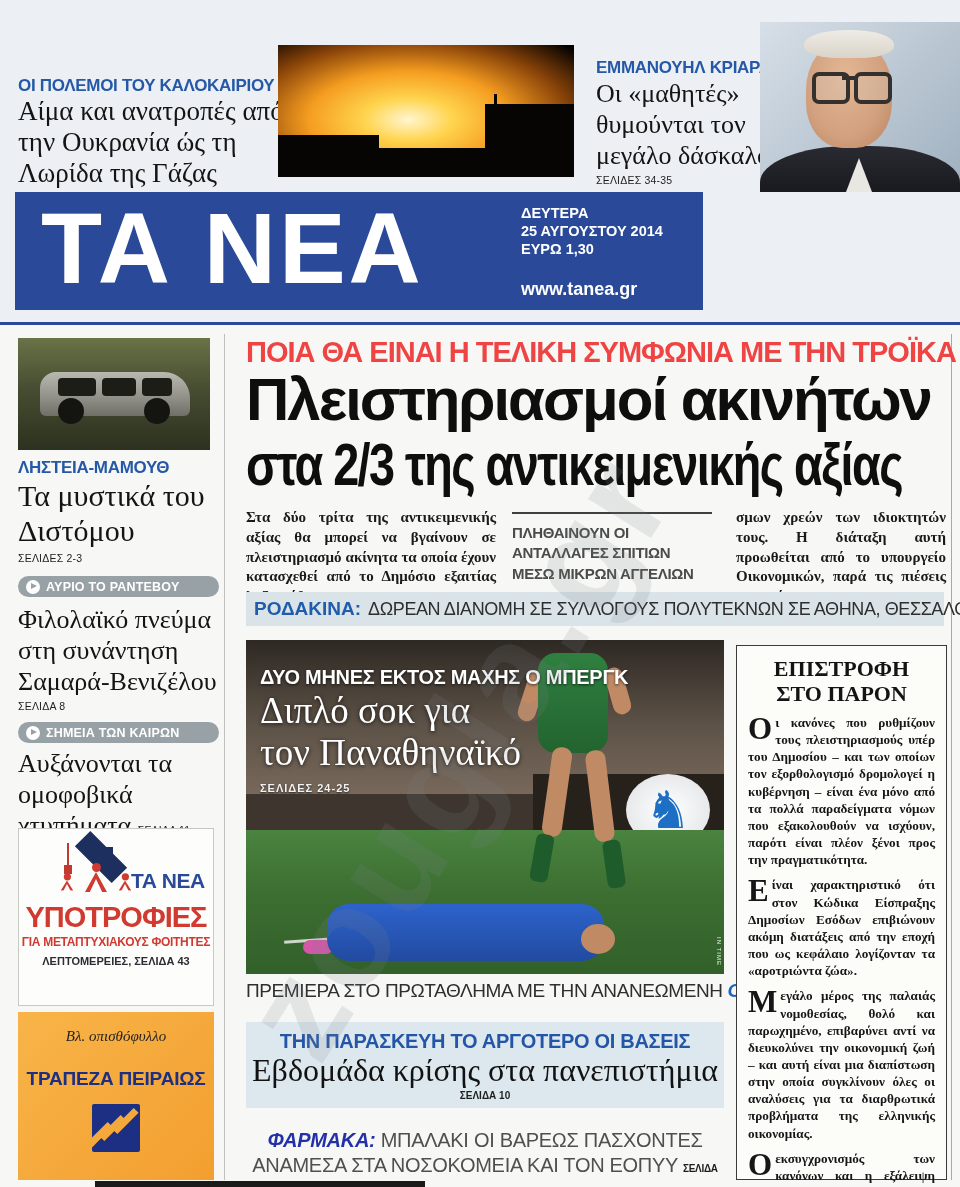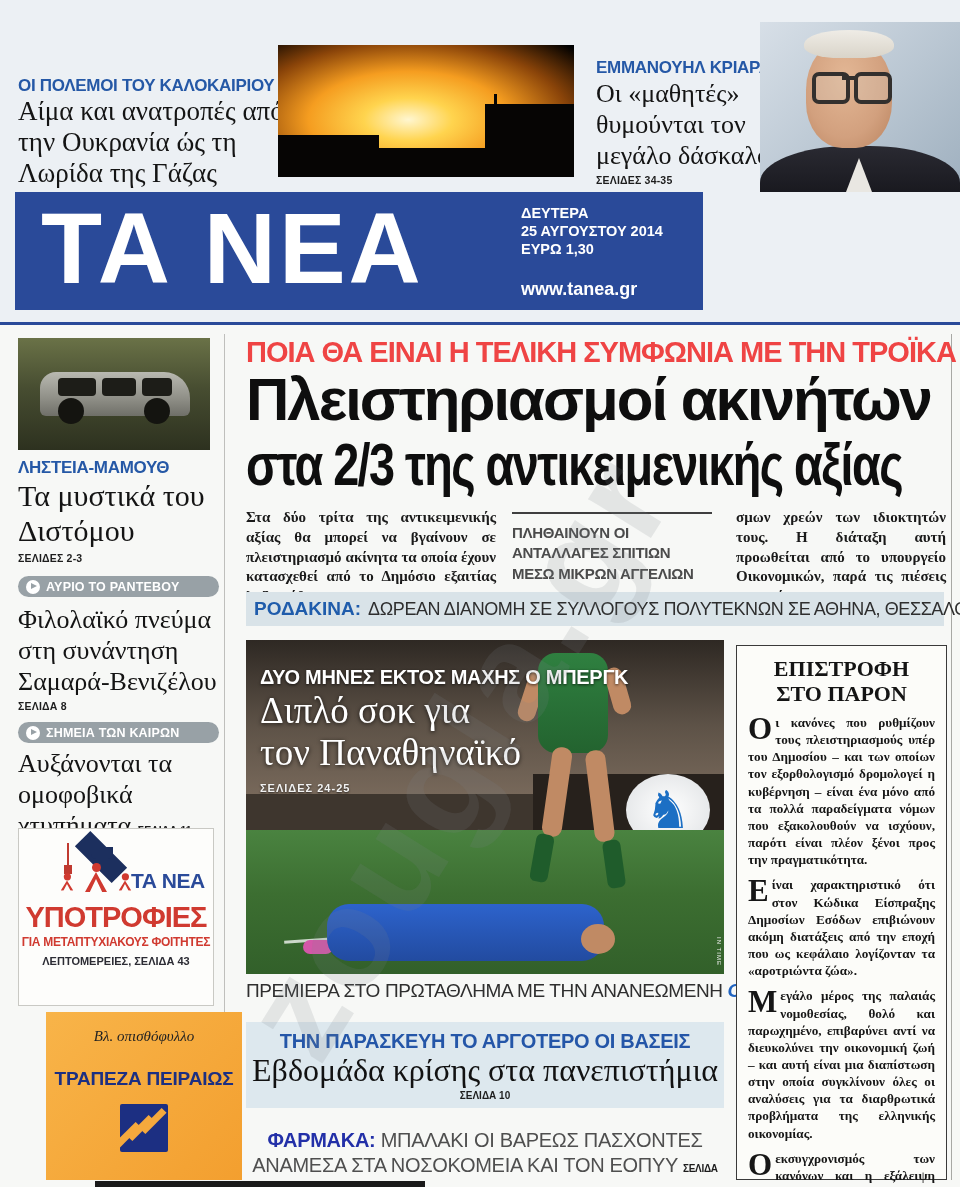--- a/index.html
+++ b/index.html
@@ -3,21 +3,21 @@
 <meta charset="utf-8">
 <style>
   html,body{margin:0;padding:0;background:#dcdcd8;}
   .page{position:relative;width:960px;height:1187px;margin:0 auto;background:#f7f8f6;
         font-family:"Liberation Sans",sans-serif;overflow:hidden;}
   .abs{position:absolute;}
   
   .top-band{position:absolute;left:0;top:0;width:960px;height:322px;background:#ecf0f4;}
   .kicker-blue{color:#2558a6;font-weight:bold;font-size:17px;letter-spacing:-.3px;}
   .serif-head{font-family:"Liberation Serif",serif;color:#141414;}
-  .pages-ref{font-weight:bold;font-size:10.5px;color:#1d1d1d;letter-spacing:.2px;}
+  .pages-ref{font-weight:normal;font-size:10.5px;color:#1d1d1d;letter-spacing:.2px;}
   
   .fire-photo{left:278px;top:45px;width:296px;height:132px;background:#050505;overflow:hidden;}
   .fire-glow{position:absolute;left:-10%;top:-15%;width:120%;height:130%;
     background:radial-gradient(ellipse at 45% 55%, #fff6d0 0%, #ffd44e 16%, #f59d20 36%, #8a4409 58%, #000 80%);}
   .fire-sil{position:absolute;background:#060504;}
   
   .portrait-photo{left:760px;top:22px;width:200px;height:170px;overflow:hidden;
     background:linear-gradient(135deg,#d7dfe7 0%,#b9c6d2 55%,#9fb0bf 100%);}
   .p-face{position:absolute;left:46px;top:18px;width:86px;height:108px;border-radius:46% 46% 42% 42%;
     background:radial-gradient(ellipse at 45% 35%,#e3b795 0%,#d2a07e 60%,#b9835f 100%);}
@@ -63,21 +63,21 @@
   .cap-tassel::after{content:"";position:absolute;left:-3px;top:22px;width:8px;height:9px;background:#c03a30;}
   .ppl{position:absolute;top:34px;left:40px;width:86px;height:34px;}
   .person{position:absolute;}
   .person .hd{width:9px;height:9px;border-radius:50%;background:#d03a30;margin:0 auto;}
   .person .bd{width:16px;height:13px;background:#d03a30;clip-path:polygon(50% 0,100% 100%,78% 100%,50% 35%,22% 100%,0 100%);}
   .schol-brand{position:absolute;left:112px;top:40px;color:#2a4a99;font-weight:bold;font-size:21px;letter-spacing:-.5px;}
   .schol-title{position:absolute;left:0;top:72px;width:100%;color:#d03a30;font-weight:bold;font-size:29px;letter-spacing:-1px;}
   .schol-sub{position:absolute;left:0;top:106px;width:100%;color:#d03a30;font-weight:bold;font-size:12px;letter-spacing:-.3px;}
   .schol-det{position:absolute;left:0;top:126px;width:100%;color:#2c2c34;font-weight:bold;font-size:11px;}
   .bank-ad{left:18px;top:1012px;width:196px;height:168px;background:linear-gradient(135deg,#f8b449 0%,#f39f2f 100%);
-    text-align:center;margin-left:28px;}
+    text-align:center;}
   .bank-note{position:absolute;left:0;top:16px;width:100%;font-family:"Liberation Serif",serif;font-style:italic;
     font-size:15px;color:#222;}
   .bank-name{position:absolute;left:0;top:56px;width:100%;color:#1c2f82;font-weight:bold;font-size:19px;letter-spacing:-.2px;}
   .pb-logo{position:absolute;left:74px;top:92px;width:48px;height:48px;background:#1c2f82;overflow:hidden;border-radius:2px;}
   .pb-stripe{position:absolute;width:7px;height:30px;background:#f5a93d;transform:rotate(45deg);}
   
   .lead-kicker{left:246px;top:336px;width:700px;color:#ef4444;font-weight:bold;font-size:29px;
     letter-spacing:-1px;white-space:nowrap;}
   .lead-h1{left:246px;top:368px;width:700px;color:#0e0e0e;font-weight:bold;}
   .lead-h1 .l1{display:block;font-size:60px;line-height:64px;letter-spacing:-2px;white-space:nowrap;}
@@ -133,21 +133,21 @@
   .op-p{margin-top:8px;font-family:"Liberation Serif",serif;font-weight:bold;font-size:13.2px;line-height:1.3;
     color:#161616;text-align:justify;}
   .op-p .dc{float:left;font-size:31px;line-height:26px;padding:2px 3px 0 0;}
   
   .uni-strip{left:246px;top:1022px;width:478px;height:86px;background:#dde8ee;text-align:center;}
   .uni-kicker{margin-top:8px;color:#2456a8;font-weight:bold;font-size:20px;letter-spacing:-.3px;}
   .uni-head{font-family:"Liberation Serif",serif;color:#121212;font-size:32px;line-height:34px;}
   .uni-pages{margin-top:3px;font-weight:bold;font-size:10px;color:#1d1d1d;}
   .pharma{left:246px;top:1128px;width:478px;text-align:center;font-size:20px;line-height:25px;
     letter-spacing:-.3px;color:#4f4f4f;font-weight:500;}
-  .pharma .lbl{color:#2330a8;font-weight:bold;}
+  .pharma .lbl{color:#2330a8;font-weight:bold;font-style:italic;}
   .pharma .pgs{font-weight:bold;font-size:10px;color:#1d1d1d;}
   .bottom-bar{left:95px;top:1181px;width:330px;height:6px;background:#1a1a1a;}
   
   .watermark{left:210px;top:1000px;transform:rotate(-58deg);transform-origin:0 0;
     font-weight:bold;font-size:140px;color:rgba(125,130,138,.16);letter-spacing:6px;white-space:nowrap;
     pointer-events:none;z-index:60;}
 </style>
 </head>
 <body>
 

